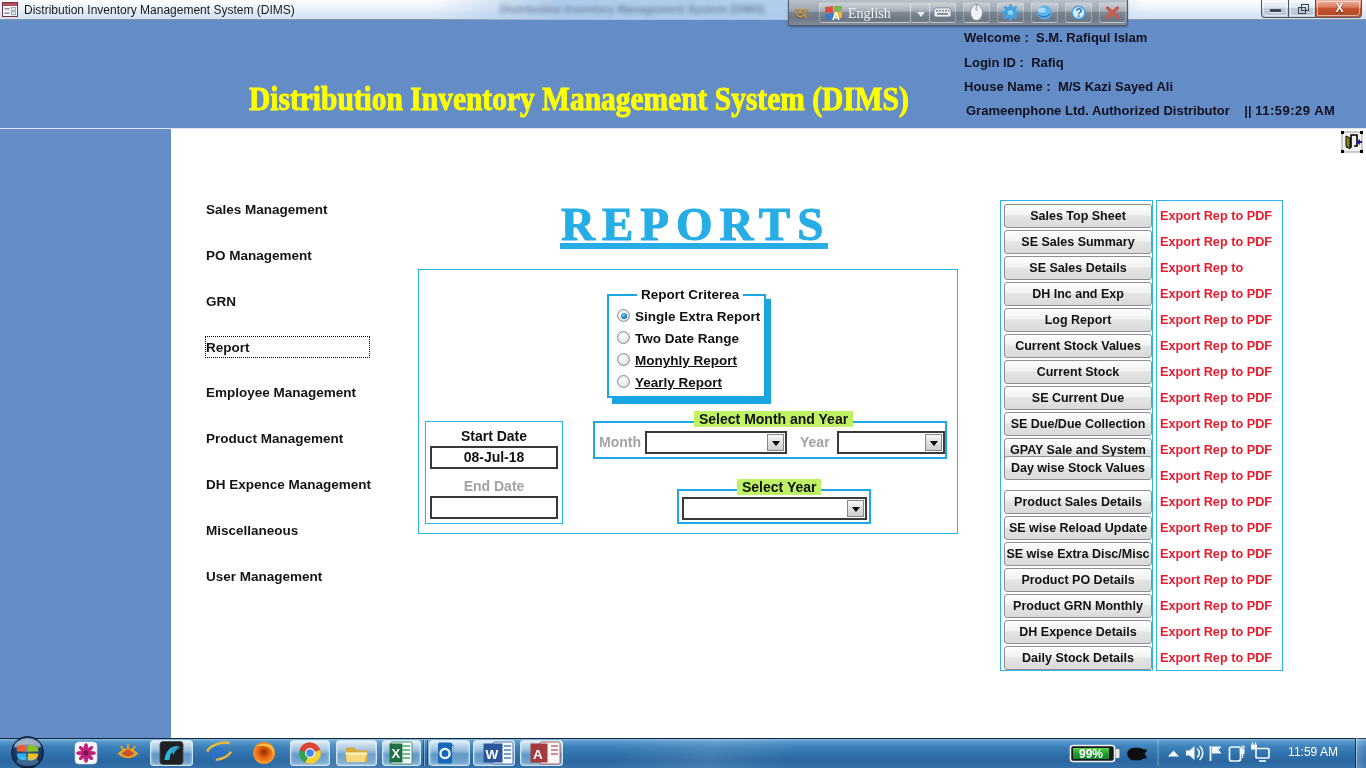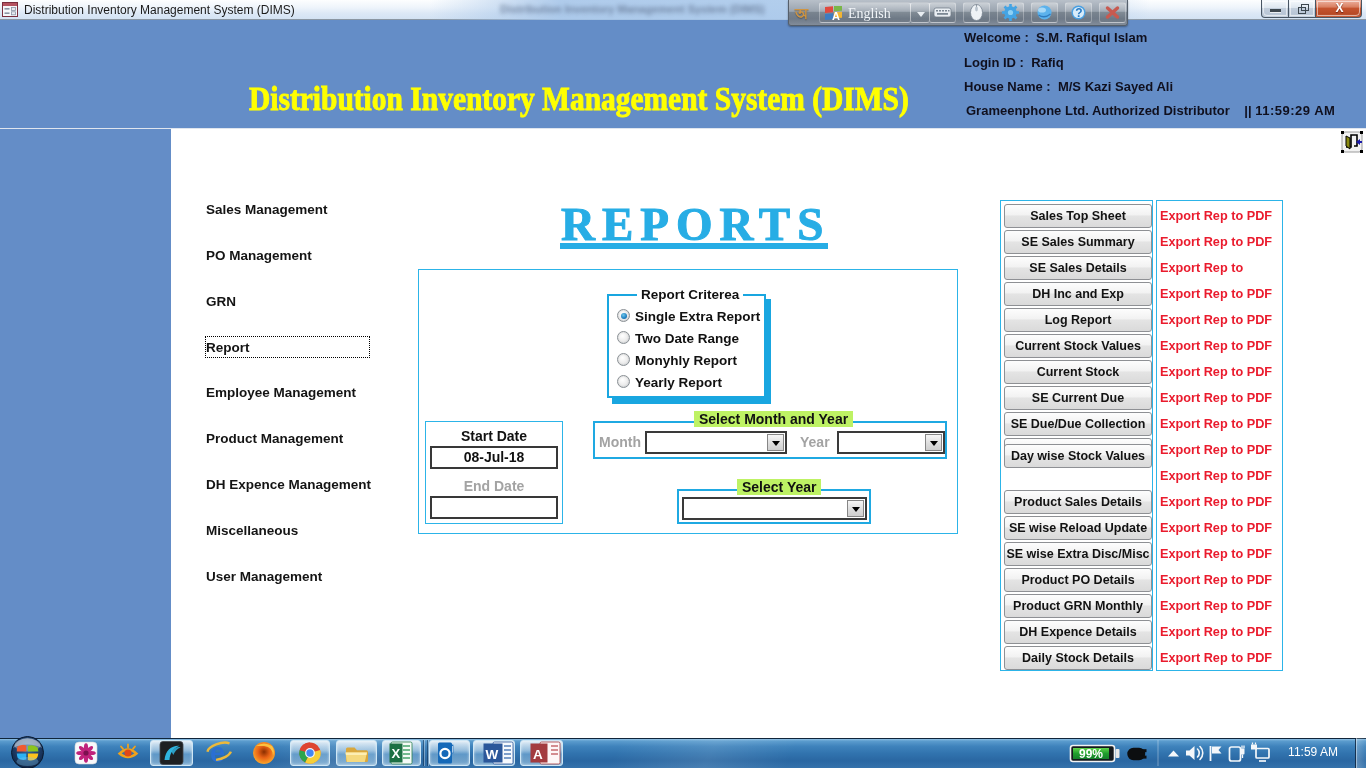--- a/index.html
+++ b/index.html
@@ -237,23 +237,23 @@
 
 <div id="rc-shadow-r"></div>
 <div id="rc-shadow-b"></div>
 <div id="rc-box"></div>
 <div id="rc-leg">Report Criterea</div>
 <div class="radio sel" style="top:309px;"></div>
 <div class="rlabel" style="top:309px;">Single Extra Report</div>
 <div class="radio" style="top:331px;"></div>
 <div class="rlabel" style="top:331px;">Two Date Range</div>
 <div class="radio" style="top:353px;"></div>
-<div class="rlabel" style="top:353px;">Monyhly Report</div>
+<div class="rlabel" style="top:353px;text-decoration:underline;">Monyhly Report</div>
 <div class="radio" style="top:375px;"></div>
-<div class="rlabel" style="top:375px;">Yearly Report</div>
+<div class="rlabel" style="top:375px;text-decoration:underline;">Yearly Report</div>
 
 <div id="sd-box"></div>
 <div class="abs ctr" style="left:425px; top:428px; width:138px; font-size:14px; font-weight:bold; color:#111;text-align:center;">Start Date</div>
 <div class="dinput ctr" style="left:430px; top:446px; width:128px; height:23px; font-size:14px; font-weight:bold; color:#111; line-height:19px;">08-Jul-18</div>
 <div class="abs ctr graylab" style="left:425px; top:478px; width:138px; font-size:14px; font-weight:bold;">End Date</div>
 <div class="dinput" style="left:430px; top:496px; width:128px; height:23px;"></div>
 
 <div class="fs" style="left:593px; top:421px; width:354px; height:38px;"></div>
 <div class="fs-leg" style="left:694px; top:411px;">Select Month and Year</div>
 <div class="abs graylab" style="left:599px; top:434px; font-size:14px; font-weight:bold;">Month</div>
@@ -286,21 +286,21 @@
 <div class="rbtn" style="top:334px;">Current Stock Values</div>
 <div class="redl" style="top:334px;">Export Rep to PDF</div>
 <div class="rbtn" style="top:360px;">Current Stock</div>
 <div class="redl" style="top:360px;">Export Rep to PDF</div>
 <div class="rbtn" style="top:386px;">SE Current Due</div>
 <div class="redl" style="top:386px;">Export Rep to PDF</div>
 <div class="rbtn" style="top:412px;">SE Due/Due Collection</div>
 <div class="redl" style="top:412px;">Export Rep to PDF</div>
 <div class="rbtn" style="top:438px;">GPAY Sale and System</div>
 <div class="redl" style="top:438px;">Export Rep to PDF</div>
-<div class="rbtn" style="top:444px;">Day wise Stock Values</div>
+<div class="rbtn" style="top:456px;">Day wise Stock Values</div>
 <div class="redl" style="top:464px;">Export Rep to PDF</div>
 <div class="rbtn" style="top:490px;">Product Sales Details</div>
 <div class="redl" style="top:490px;">Export Rep to PDF</div>
 <div class="rbtn" style="top:516px;">SE wise Reload Update</div>
 <div class="redl" style="top:516px;">Export Rep to PDF</div>
 <div class="rbtn" style="top:542px;">SE wise Extra Disc/Misc</div>
 <div class="redl" style="top:542px;">Export Rep to PDF</div>
 <div class="rbtn" style="top:568px;">Product PO Details</div>
 <div class="redl" style="top:568px;">Export Rep to PDF</div>
 <div class="rbtn" style="top:594px;">Product GRN Monthly</div>

